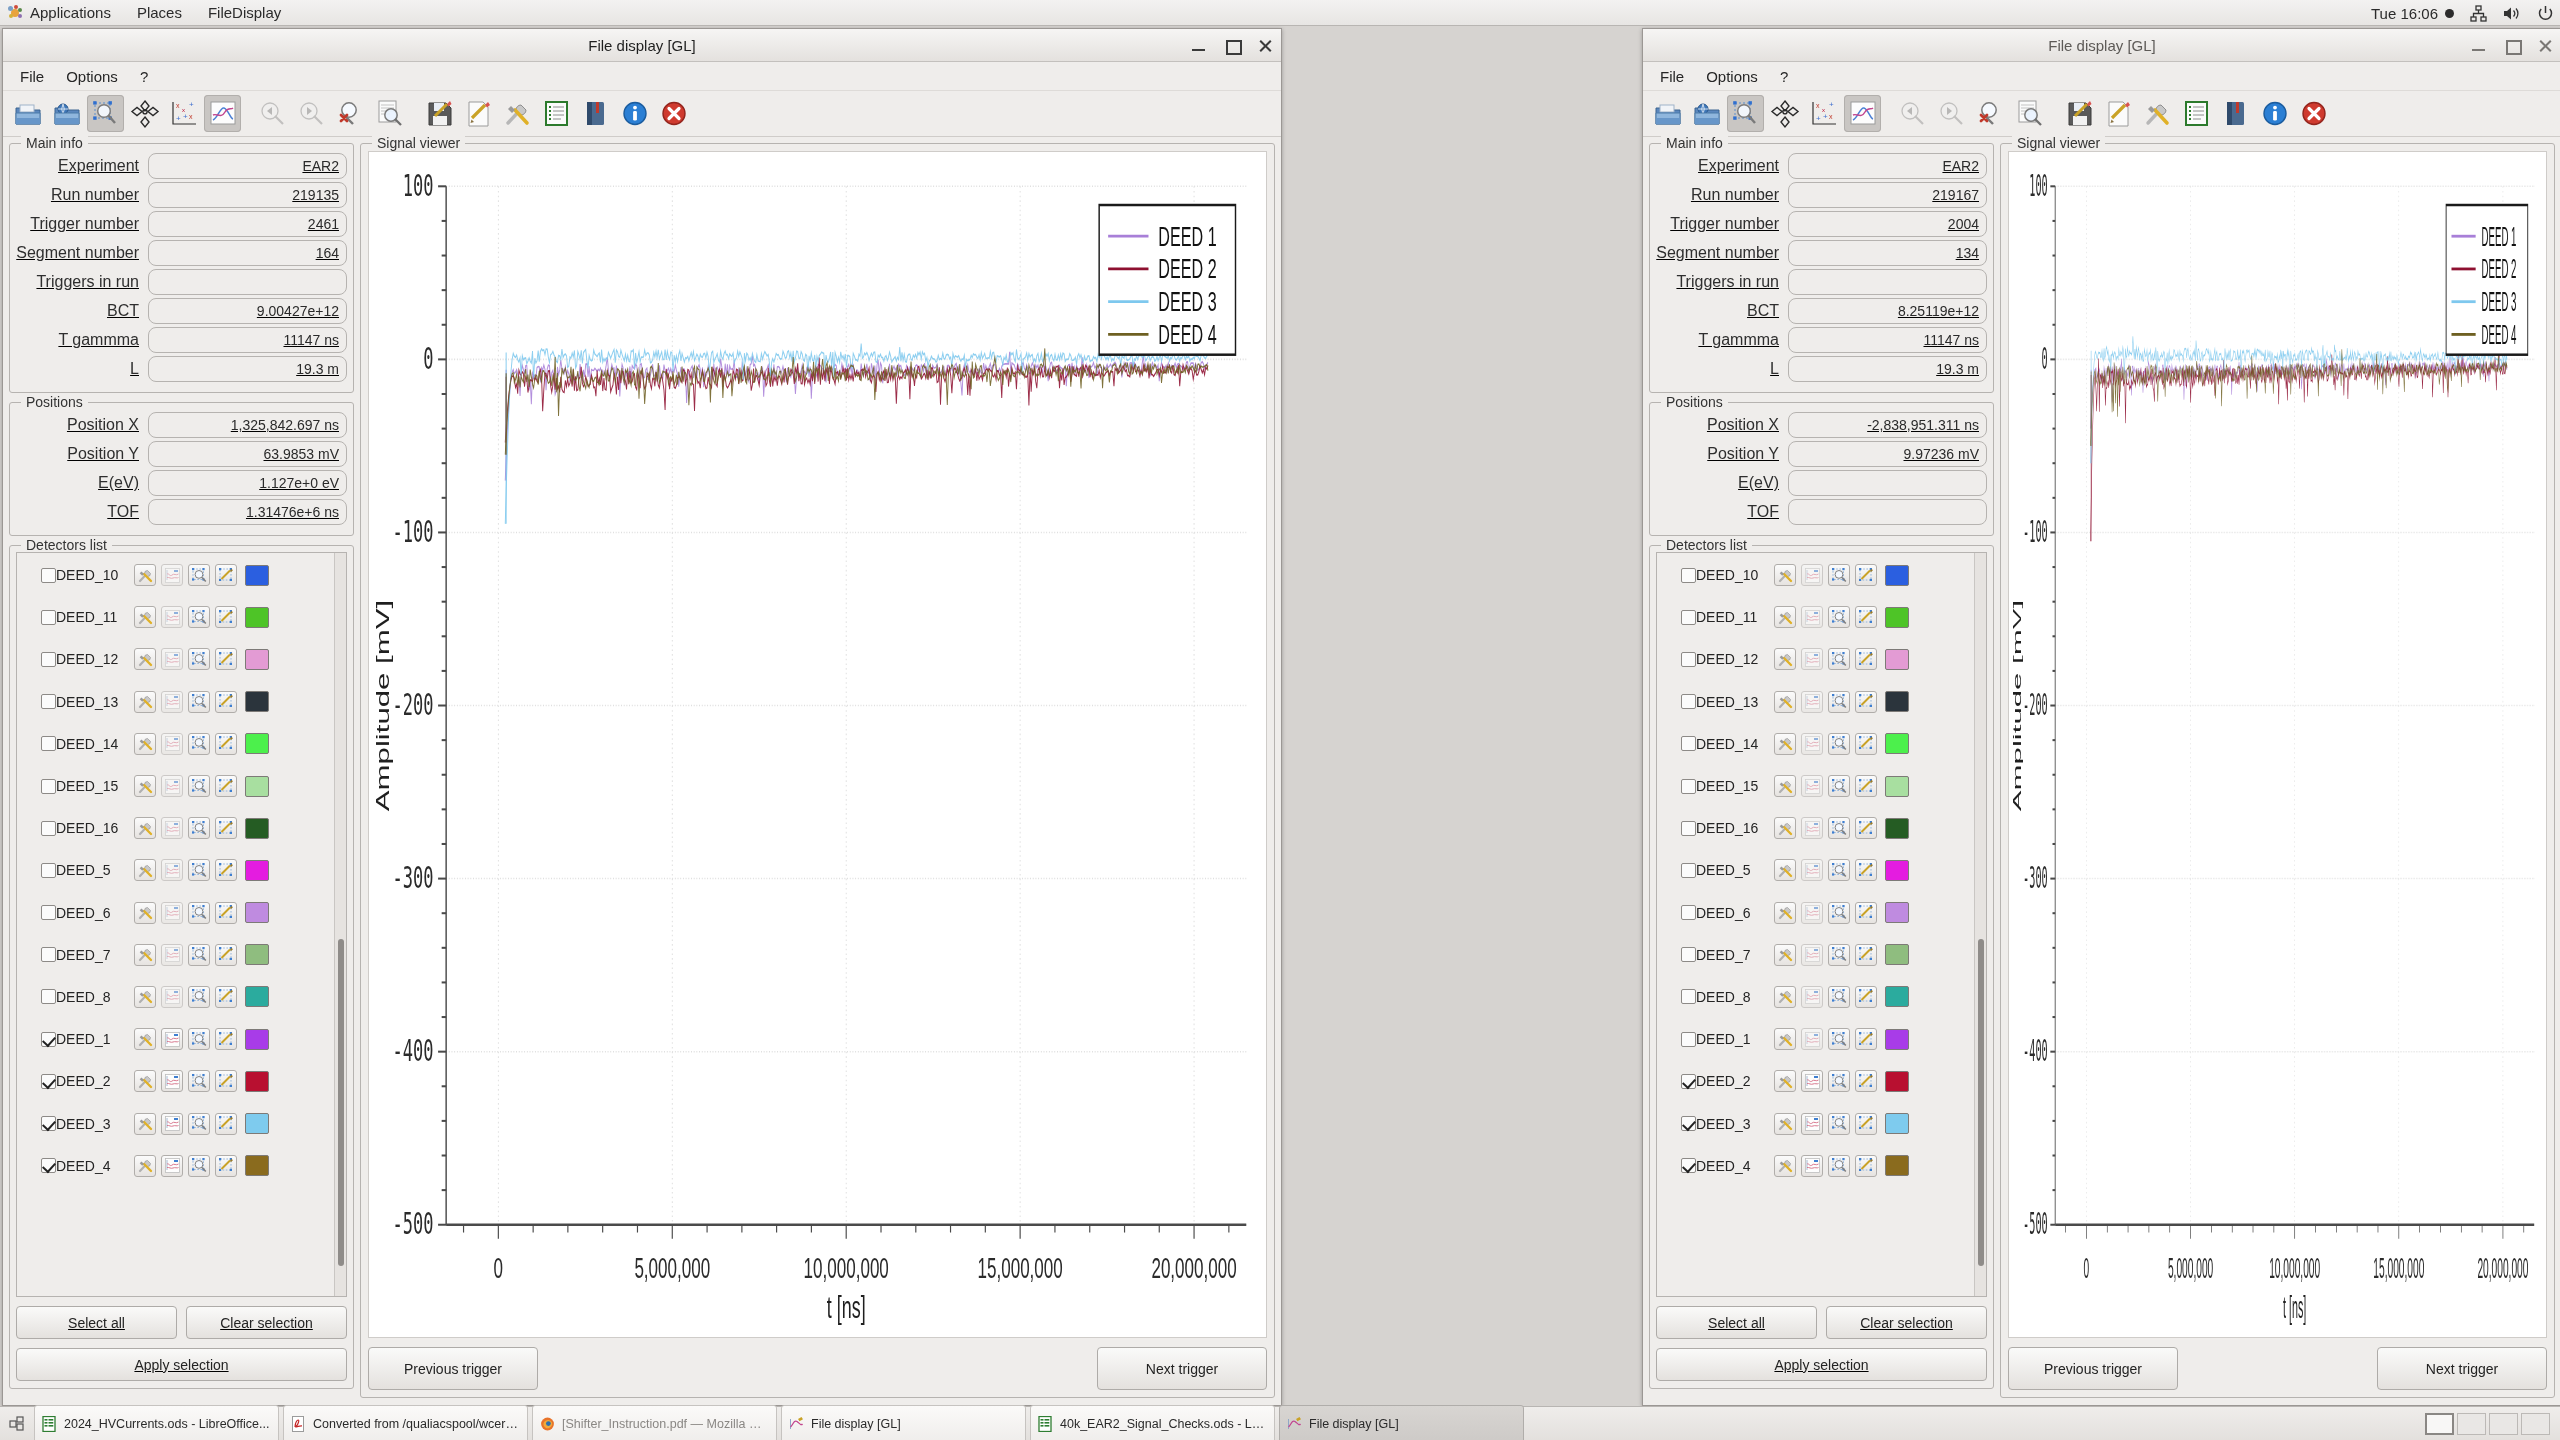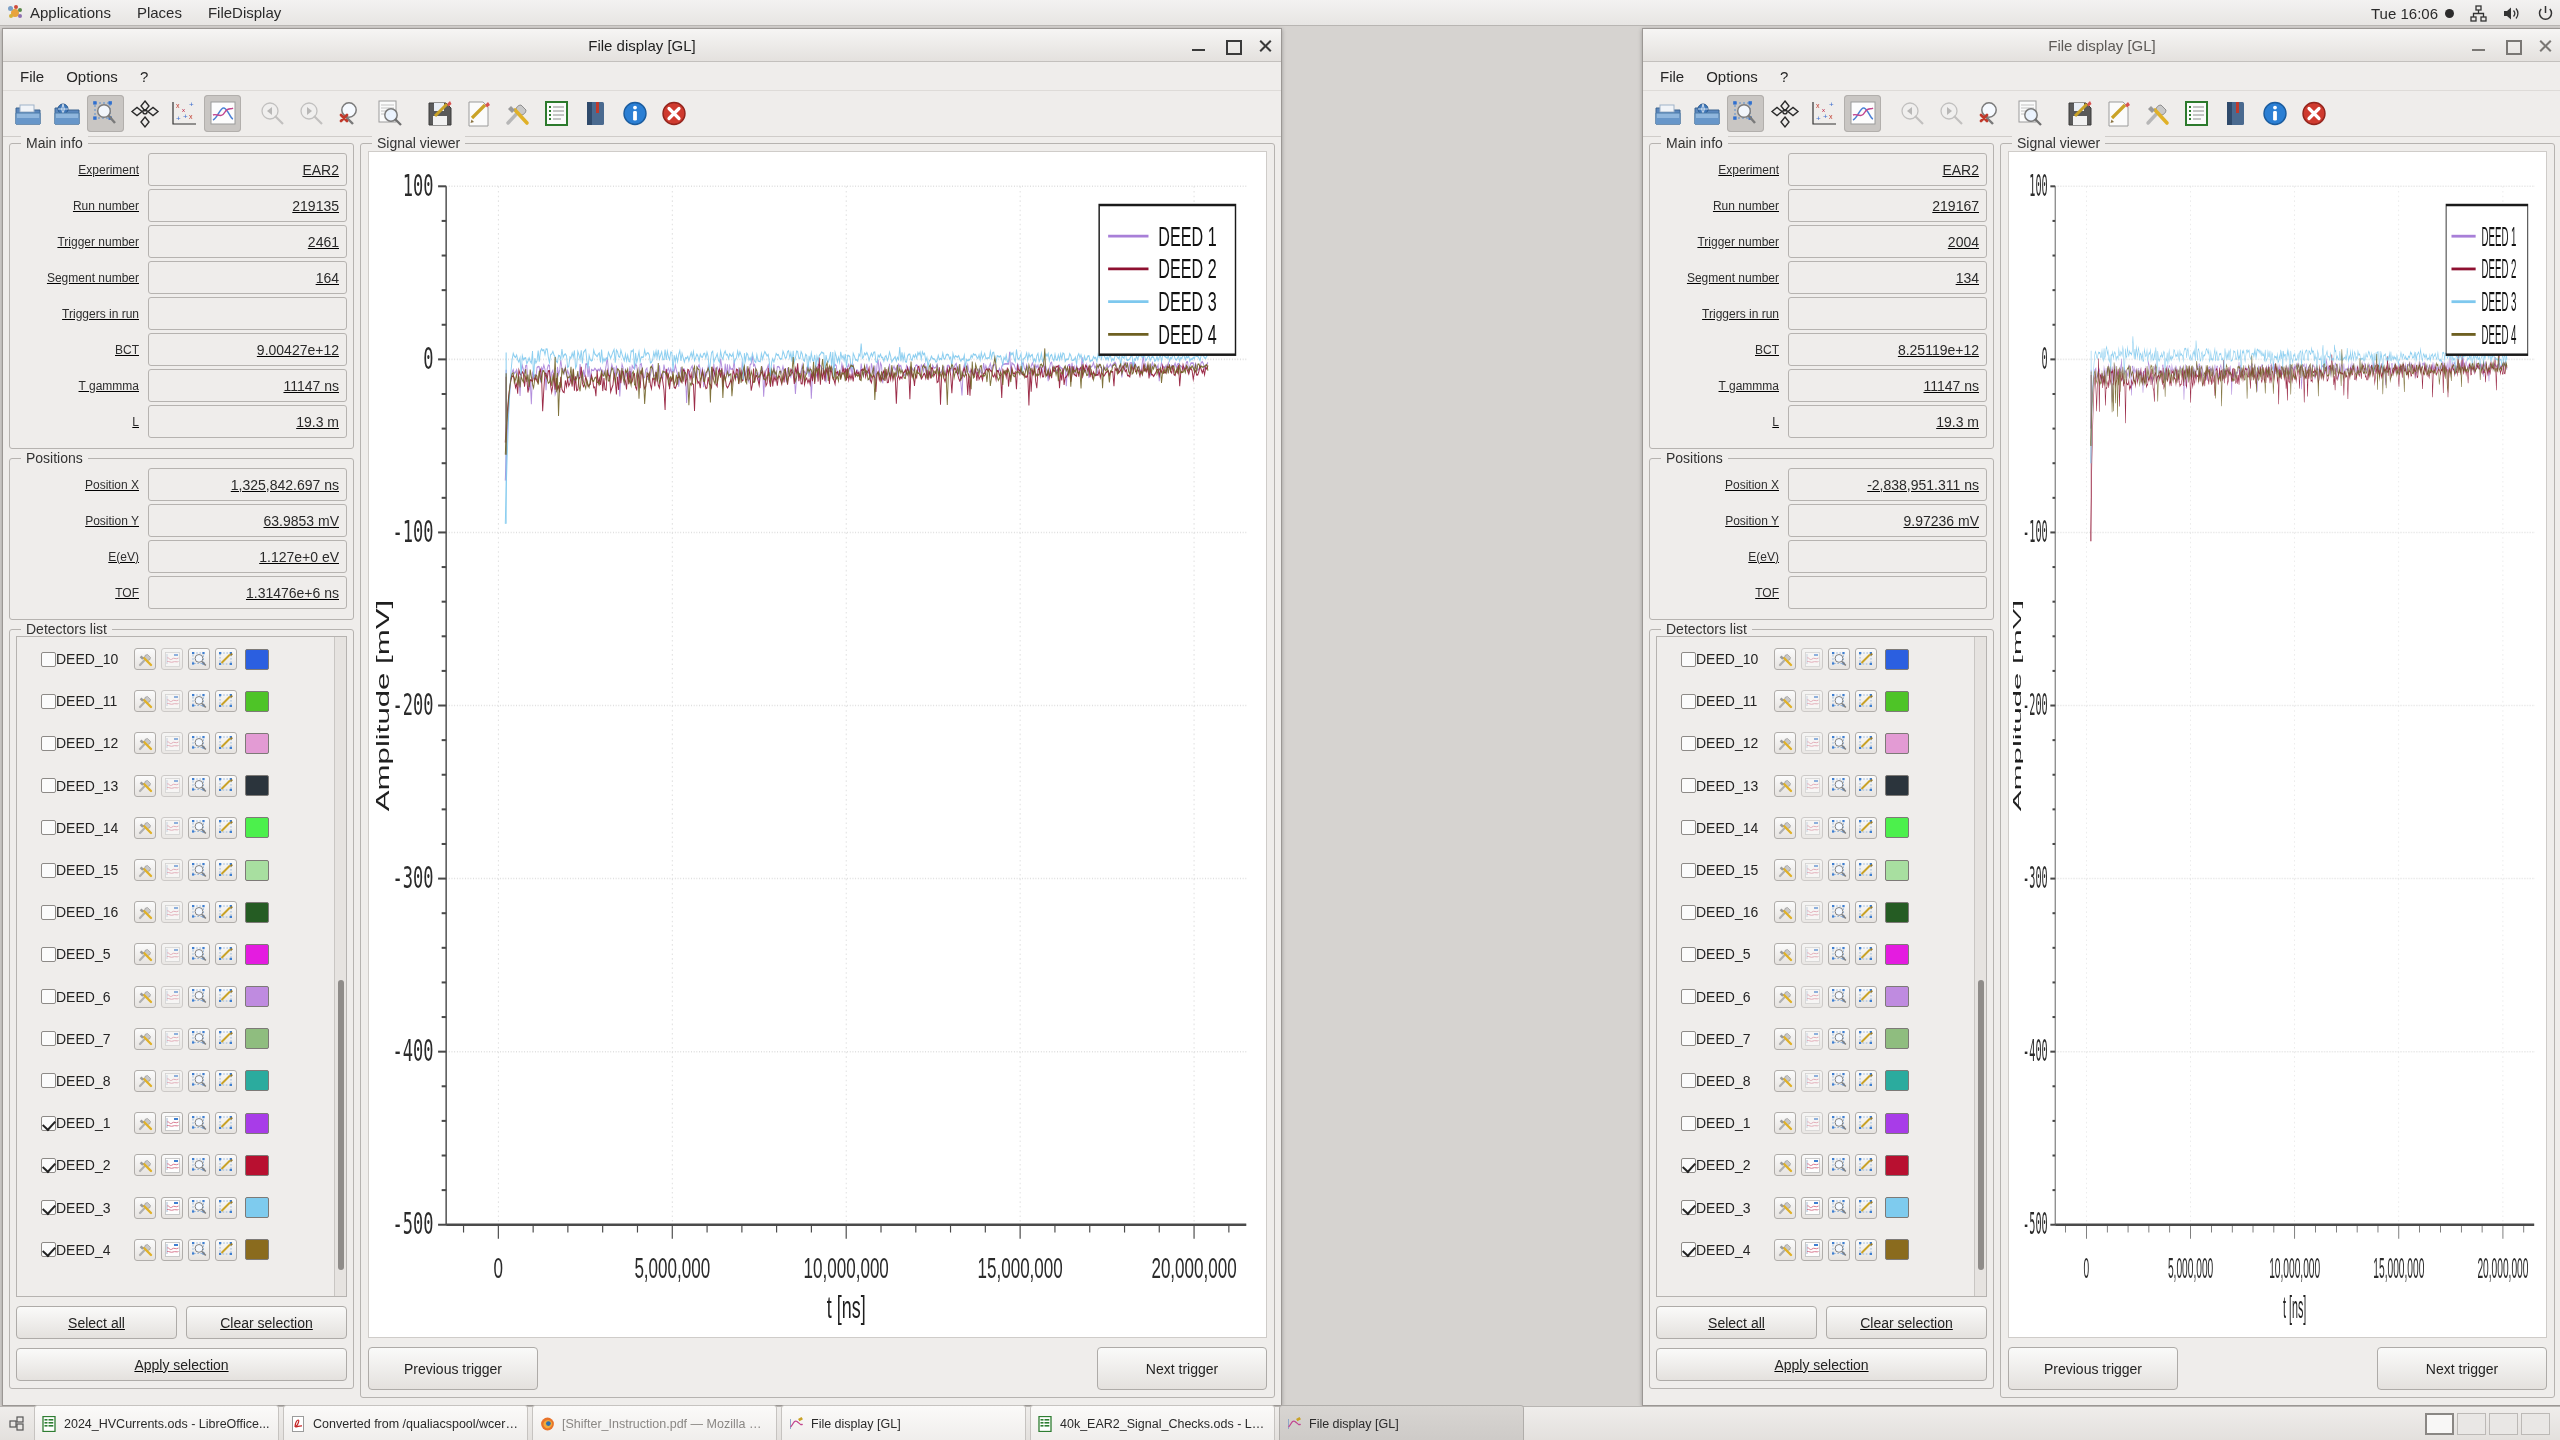--- a/index.html
+++ b/index.html
@@ -111,25 +111,25 @@
     position: relative;
   }
   .group > .gtitle {
     position: absolute; top: -9px; left: 11px;
     background: #efedeb; padding: 0 5px;
     font-size: 14px; color: #333;
   }
   .fieldrow { display: flex; align-items: center; margin: 3px 0; }
   .fieldlabel {
     width: 132px; text-align: right; padding-right: 9px;
-    font-size: 12px; color: #2e2e2e; white-space: nowrap;
+    font-size: 16px; color: #2e2e2e; white-space: nowrap;
   }
   .fieldbox {
-    flex: 1; height: 33px; background: #efedeb;
-    border: 1px solid #b6b3b0; border-radius: 3px;
+    flex: 1; height: 26px; background: #efedeb;
+    border: 1px solid #b6b3b0; border-radius: 8px;
     display: flex; align-items: center; justify-content: flex-end;
     padding-right: 7px; font-size: 14px; color: #2a2a2a;
     overflow: hidden; white-space: nowrap;
   }
 
   
   .detgroup { flex: 1; display: flex; flex-direction: column; min-height: 0; }
   .detlist {
     flex: 1; min-height: 0; overflow: hidden;
     border: 1px solid #b6b3b0; background: #efedeb;

